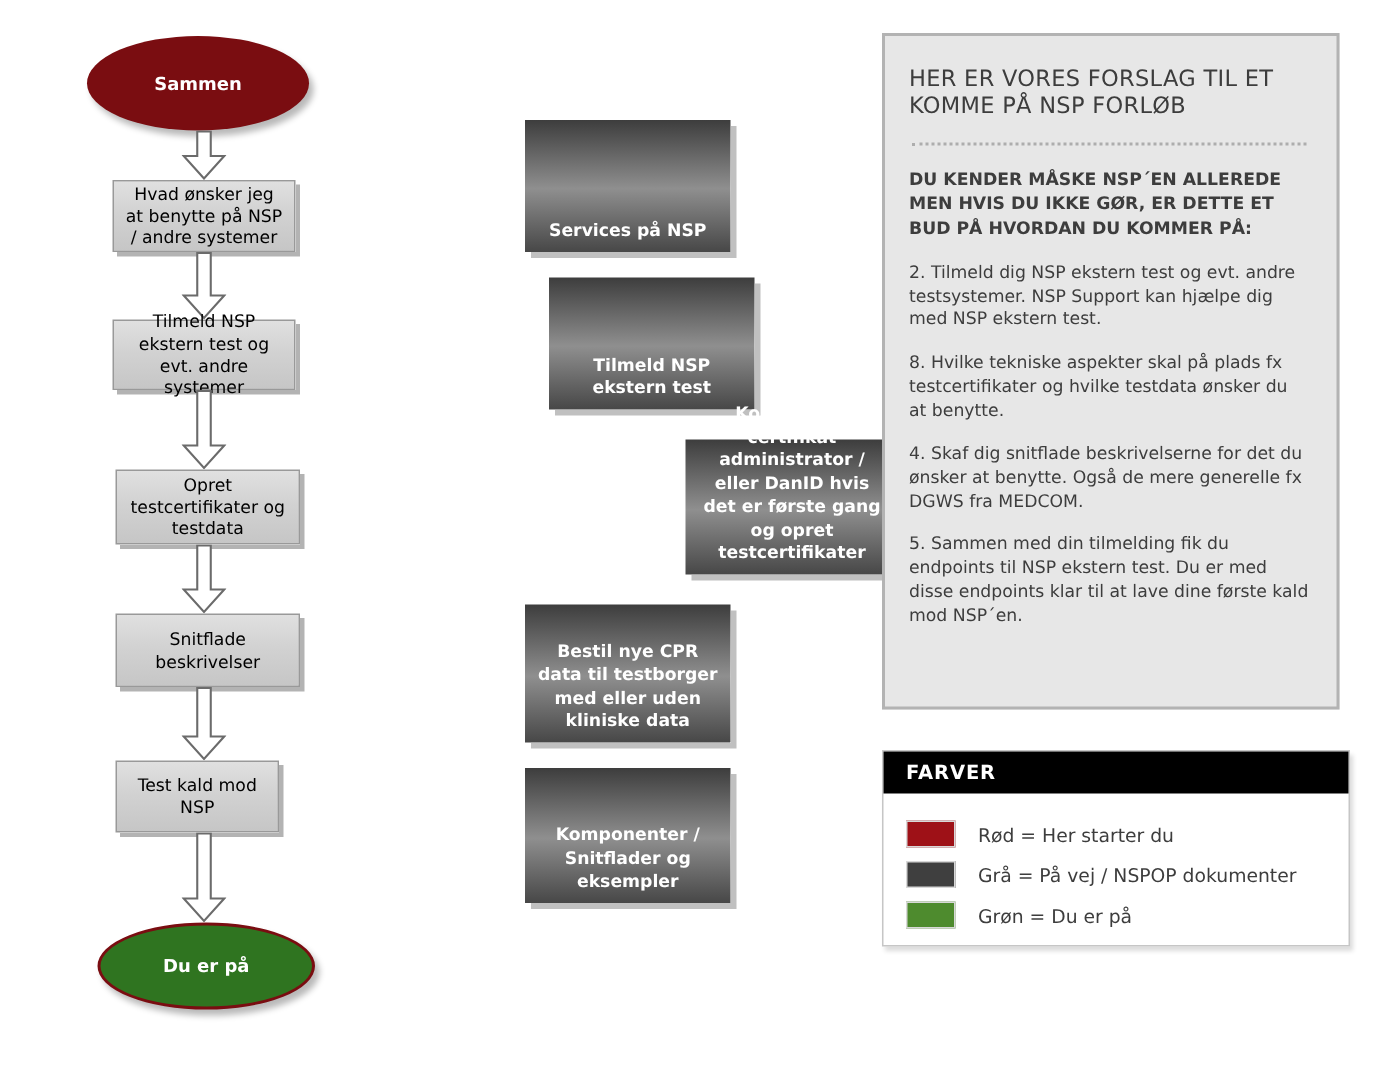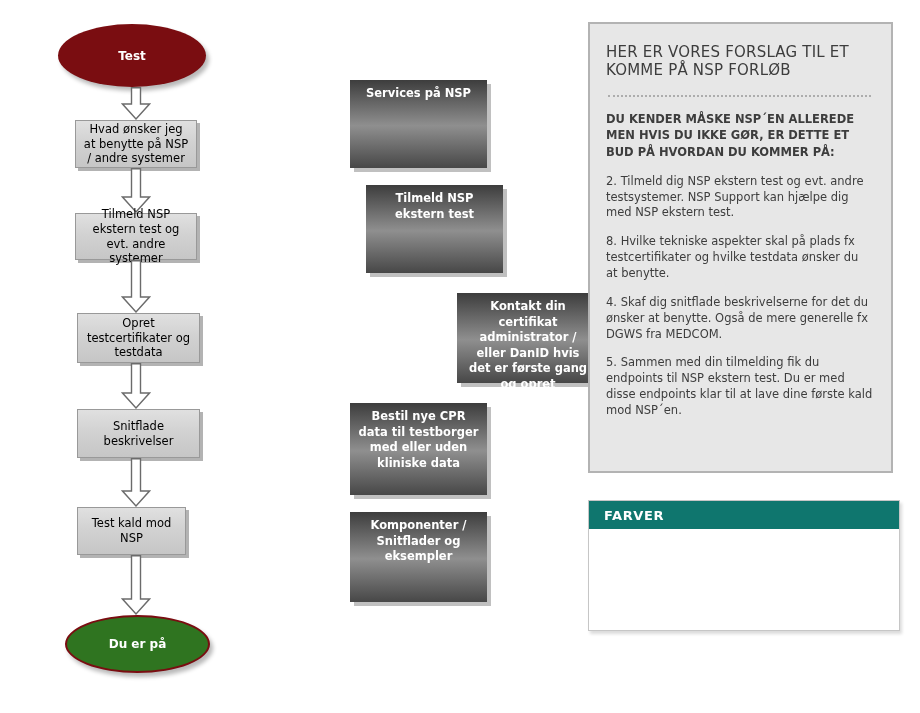--- a/index.html
+++ b/index.html
@@ -33,21 +33,21 @@
     padding: 5px 6px;
   }
 
   .block-arrow { display: block; }
   .block-arrow polygon { fill: #ffffff; stroke: #6b6b6b; stroke-width: 1.4; }
 
   
   .doc-box {
     background: linear-gradient(180deg, #3d3d3d 0%, #8f8f8f 52%, #474747 100%);
     box-shadow: 4px 4px 0 #c0c0c0;
-    display: flex; align-items: flex-start; justify-content: center;
+    display: flex; align-items: flex-end; justify-content: center;
     text-align: center;
     color: #ffffff; font-size: 11.5px; font-weight: bold; line-height: 1.35;
     padding: 6px 8px;
   }
 
   
   .info-panel {
     left: 588px; top: 22px; width: 305px; height: 451px;
     background: #e7e7e7;
     border: 2px solid #b3b3b3;
@@ -72,38 +72,38 @@
   }
 
   
   .legend {
     left: 588px; top: 500px; width: 312px; height: 131px;
     background: #ffffff;
     border: 1px solid #c6c6c6;
     box-shadow: 2px 3px 3px #dcdcdc;
   }
   .legend-header {
-    height: 28px; background: #0f766e;
+    height: 28px; background: #000000;
     display: flex; align-items: center;
     padding-left: 15px;
     color: #ffffff; font-weight: bold; font-size: 13px; letter-spacing: 0.6px;
   }
   .legend-body { padding: 18px 0 0 15px; }
   .legend-row { display: flex; align-items: center; margin-bottom: 9px; }
   .legend-swatch {
     width: 33px; height: 18px; margin-right: 15px;
     border: 1px solid #d8d8d8;
   }
   .legend-label { font-size: 12.5px; color: #3d3d3d; }
 </style>
 </head>
 <body>
 
 <div class="abs ellipse ellipse-start" style="left:58px; top:24px; width:148px; height:63px;">
-  <span>Test</span>
+  <span>Sammen</span>
 </div>
 
 <svg class="abs block-arrow" style="left:121px; top:87px;" width="30" height="33" viewBox="0 0 30 33">
   <polygon points="10.5,0.7 19.5,0.7 19.5,17 28.5,17 15,32 1.5,17 10.5,17"></polygon>
 </svg>
 
 <div class="abs flow-box" style="left:75px; top:120px; width:122px; height:48px;">
   <span>Hvad ønsker jeg at benytte på NSP / andre systemer</span>
 </div>
 
@@ -174,13 +174,27 @@
   <div class="info-paragraph">2. Tilmeld dig NSP ekstern test og evt. andre testsystemer. NSP Support kan hjælpe dig med NSP ekstern test.</div>
   <div class="info-paragraph">8. Hvilke tekniske aspekter skal på plads fx testcertifikater og hvilke testdata ønsker du at benytte.</div>
   <div class="info-paragraph">4. Skaf dig snitflade beskrivelserne for det du ønsker at benytte. Også de mere generelle fx DGWS fra MEDCOM.</div>
   <div class="info-paragraph">5. Sammen med din tilmelding fik du endpoints til NSP ekstern test. Du er med disse endpoints klar til at lave dine første kald mod NSP´en.</div>
 </div>
 
 <div class="abs legend">
   <div class="legend-header">
     <span>FARVER</span>
   </div>
+  <div class="legend-body">
+    <div class="legend-row">
+      <span class="legend-swatch" style="background: rgb(158, 17, 23);"></span>
+      <span class="legend-label">Rød = Her starter du</span>
+    </div>
+    <div class="legend-row">
+      <span class="legend-swatch" style="background: rgb(63, 63, 63);"></span>
+      <span class="legend-label">Grå = På vej / NSPOP dokumenter</span>
+    </div>
+    <div class="legend-row">
+      <span class="legend-swatch" style="background: rgb(78, 139, 46);"></span>
+      <span class="legend-label">Grøn = Du er på</span>
+    </div>
+  </div>
 </div>
 
 </body></html>

